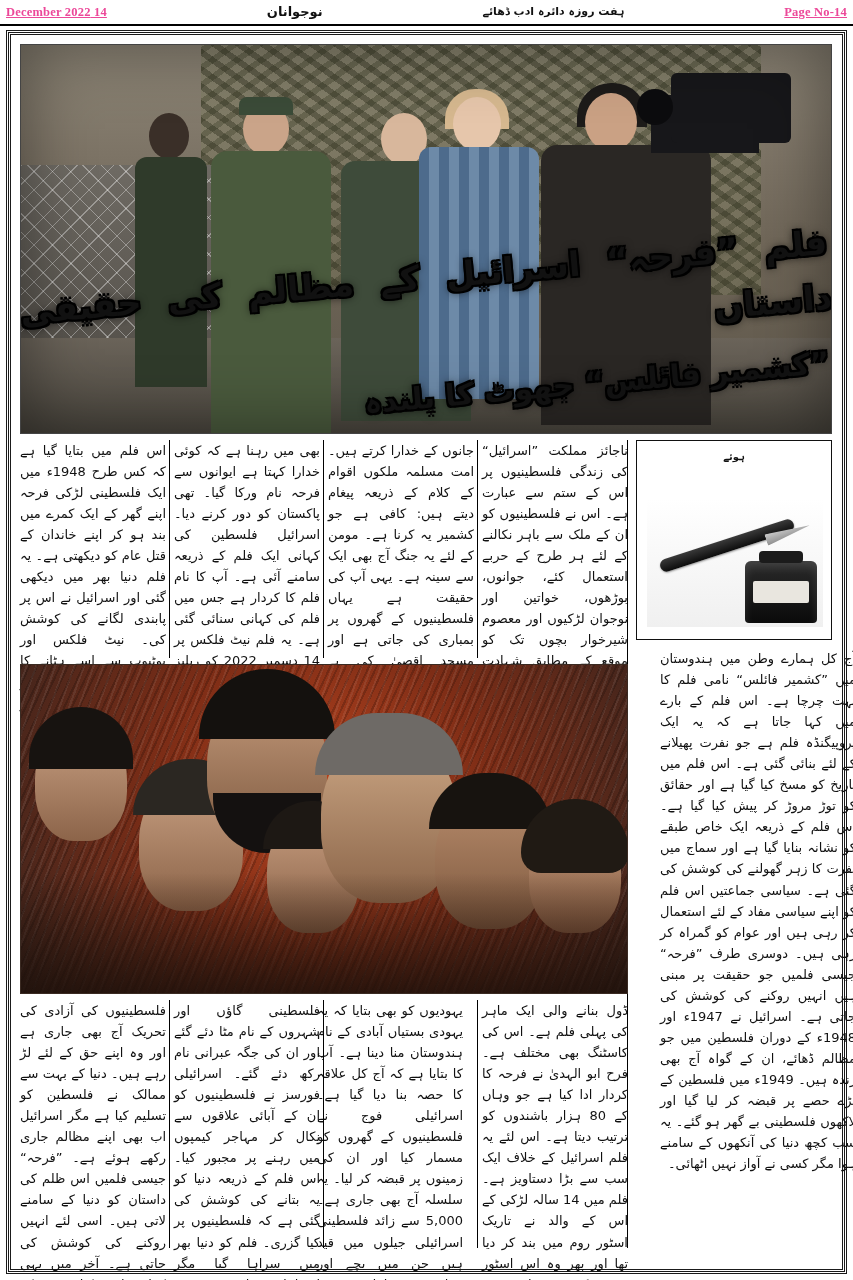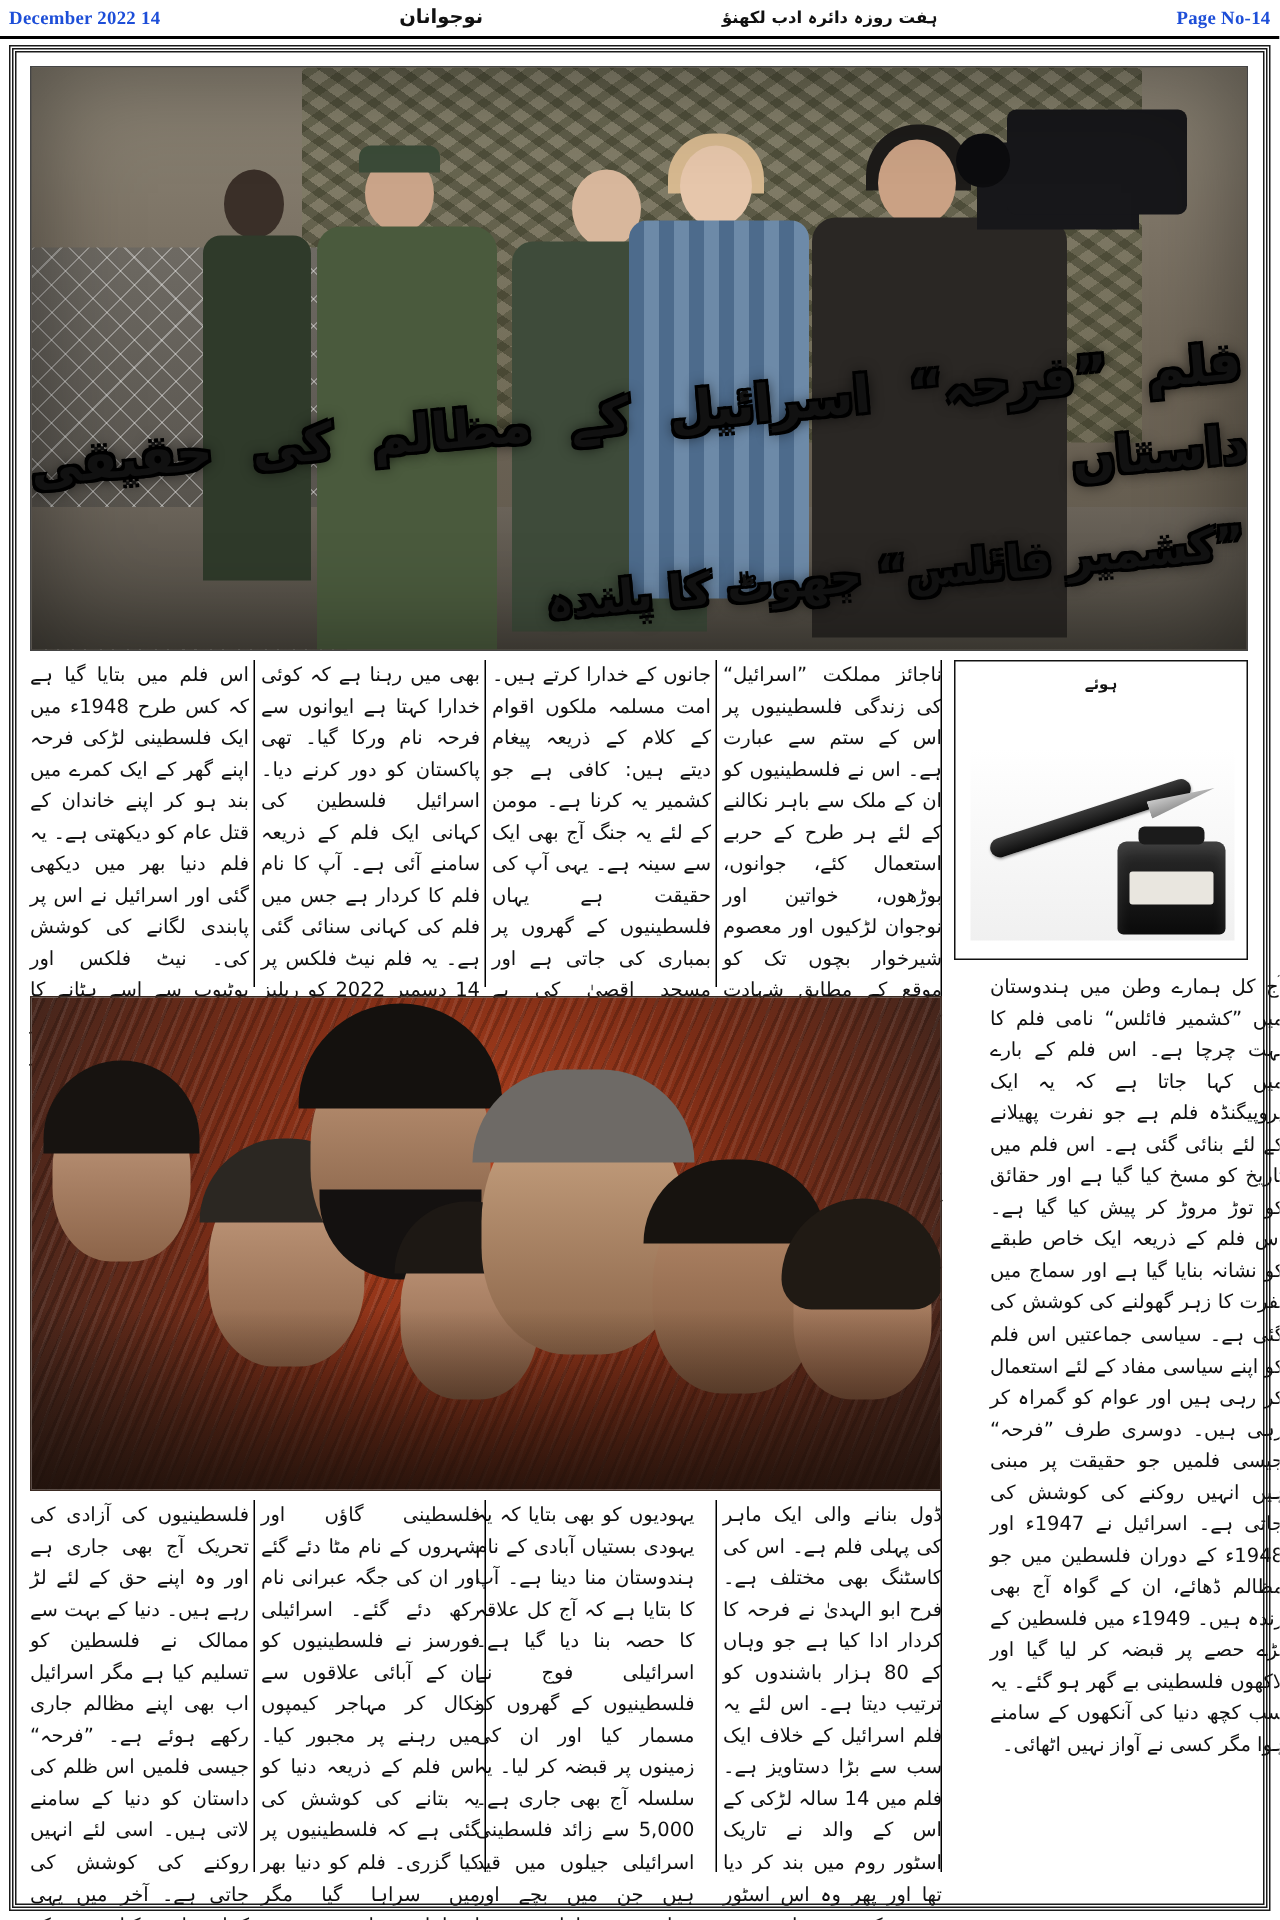--- a/index.html
+++ b/index.html
@@ -19,21 +19,21 @@
   
   .masthead{
     position:absolute;left:0;top:0;width:853px;height:26px;
     border-bottom:2px solid #000;
     display:flex;align-items:center;justify-content:space-between;
     padding:0 6px;box-sizing:border-box;
     background:#fff;
   }
   .mh-left,.mh-right{
     font-family:"Liberation Serif","DejaVu Serif",serif;
-    font-weight:bold;font-size:12.5px;color:#1d4ed8;letter-spacing:.2px;
+    font-weight:bold;font-size:12.5px;color:#ec4899;letter-spacing:.2px;text-decoration:underline;
   }
   .mh-center{
     display:flex;flex-direction:column;align-items:flex-end;line-height:1.05;
   }
   .mh-paper{font-size:11px;font-weight:bold;color:#000;}
   .mh-title{font-size:13px;font-weight:bold;color:#000;}
 
   
   .frame{
     position:absolute;left:6px;top:30px;width:841px;height:1244px;
@@ -227,21 +227,21 @@
   .vr1{left:627px;top:440px;width:1px;height:808px;background:#000;}
 </style>
 </head>
 <body>
 
 <div class="page">
 
   <div class="masthead">
     <div class="mh-left">Page No-14</div>
     <div class="mh-center">
-      <div class="mh-paper ur">ہفت روزہ دائرہ ادب لکھنؤ</div>
+      <div class="mh-paper ur">ہفت روزہ دائرہ ادب ڈھائے</div>
     </div>
     <div class="mh-center">
       <div class="mh-title ur">نوجوانان</div>
     </div>
     <div class="mh-right">14 December 2022</div>
   </div>
 
   <div class="frame"></div>
   <div class="frame-inner"></div>
 

